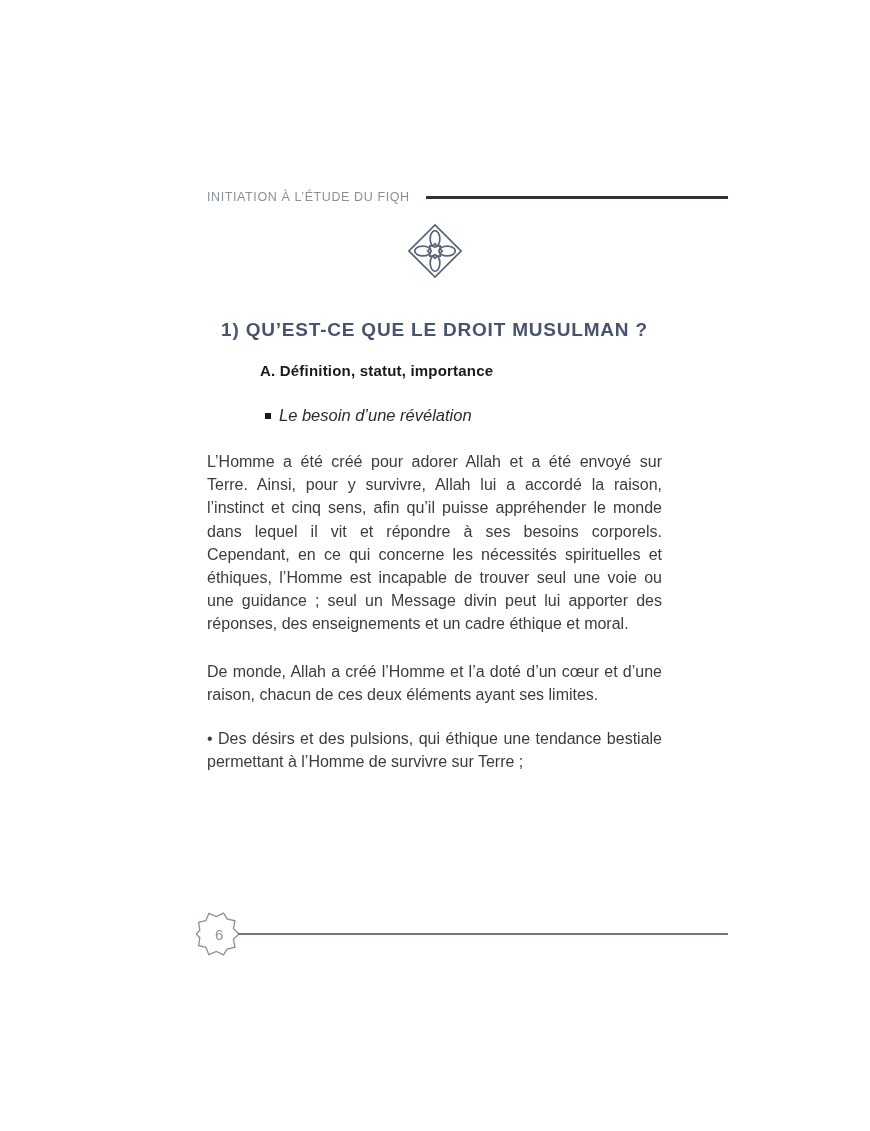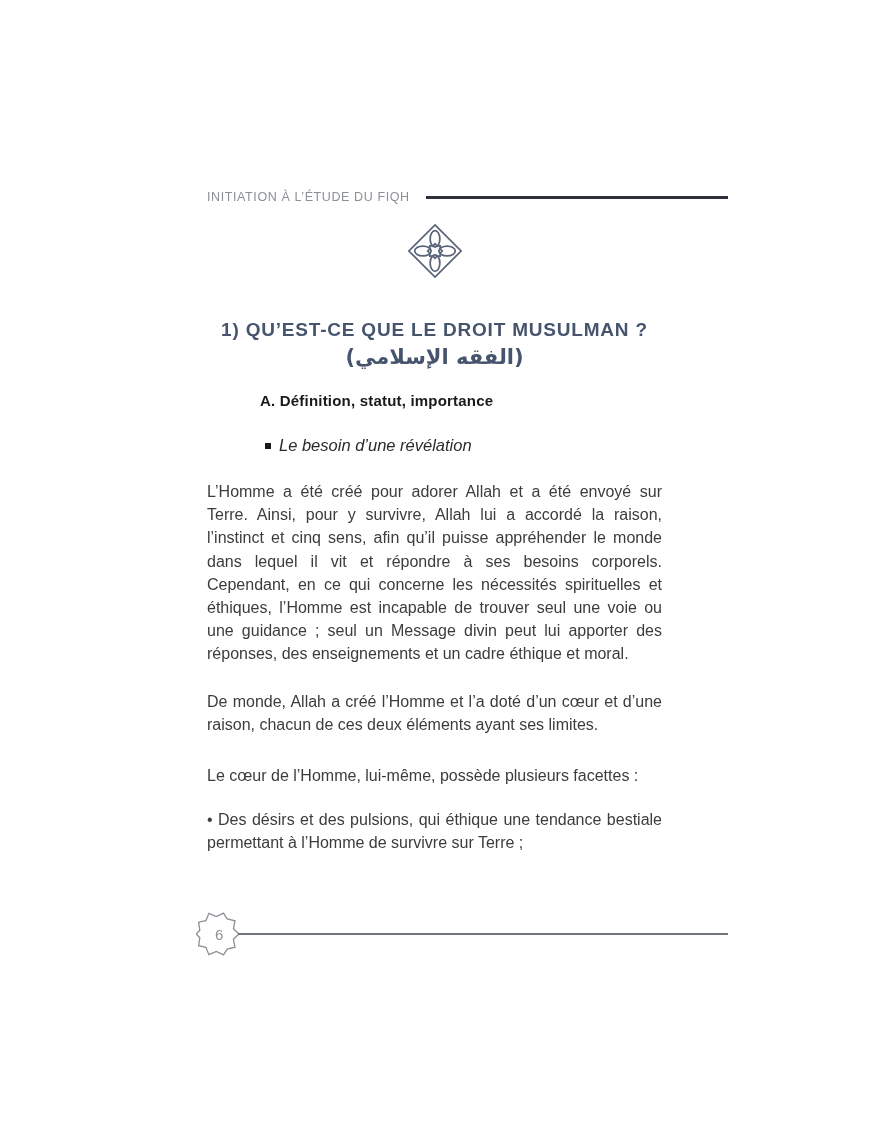--- a/index.html
+++ b/index.html
@@ -142,32 +142,30 @@
           <ellipse cx="30" cy="17.5" rx="5" ry="8.5"></ellipse>
           <ellipse cx="42.5" cy="30" rx="8.5" ry="5"></ellipse>
           <ellipse cx="30" cy="42.5" rx="5" ry="8.5"></ellipse>
           <ellipse cx="17.5" cy="30" rx="8.5" ry="5"></ellipse>
           <polygon points="37.5,30 35.36,32.22 35.30,35.30 32.22,35.36 30,37.5 27.78,35.36 24.70,35.30 24.64,32.22 22.5,30 24.64,27.78 24.70,24.70 27.78,24.64 30,22.5 32.22,24.64 35.30,24.70 35.36,27.78"></polygon>
         </g>
       </svg>
     </div>
 
     <div class="chapter-title">1) QU’EST-CE QUE LE DROIT MUSULMAN ?</div>
-    <div class="chapter-title-arabic">(الفقه الإسلامي)</div>
 
     <div class="section-heading">A. Définition, statut, importance</div>
 
     <div class="sub-heading">
       <span class="square-bullet"></span>
       <span>Le besoin d’une révélation</span>
     </div>
 
     <p class="body-par first">L’Homme a été créé pour adorer Allah et a été envoyé sur Terre. Ainsi, pour y survivre, Allah lui a accordé la raison, l’instinct et cinq sens, afin qu’il puisse appréhender le monde dans lequel il vit et répondre à ses besoins corporels. Cependant, en ce qui concerne les nécessités spirituelles et éthiques, l’Homme est incapable de trouver seul une voie ou une guidance ; seul un Message divin peut lui apporter des réponses, des enseignements et un cadre éthique et moral.</p>
     <p class="body-par">De monde, Allah a créé l’Homme et l’a doté d’un cœur et d’une raison, chacun de ces deux éléments ayant ses limites.</p>
-    <p class="body-par no-justify" style="margin-top:28px">Le cœur de l’Homme, lui-même, possède plusieurs facettes :</p>
     <p class="body-par" style="margin-top:21px">• Des désirs et des pulsions, qui éthique une tendance bestiale permettant à l’Homme de survivre sur Terre ;</p>
 
   </div>
 
   <div class="footer">
     <svg width="46" height="46" viewBox="0 0 46 46">
       <polygon fill="none" stroke="#8b9097" stroke-width="1.4" points="44,23 38.2,28.6 39.8,36.9 31.6,38.9 27.8,45 20.2,41.4 12.4,44.8 9.2,37 1.6,35.4 2.8,27 -1,23 2.8,19 1.6,10.6 9.2,9 12.4,1.2 20.2,4.6 27.8,1 31.6,7.1 39.8,9.1 38.2,17.4" transform="scale(0.95) translate(1.2,1.2)"></polygon>
       <text class="star-num" x="19" y="28.5">6</text>
     </svg>
     <span class="footer-rule"></span>

